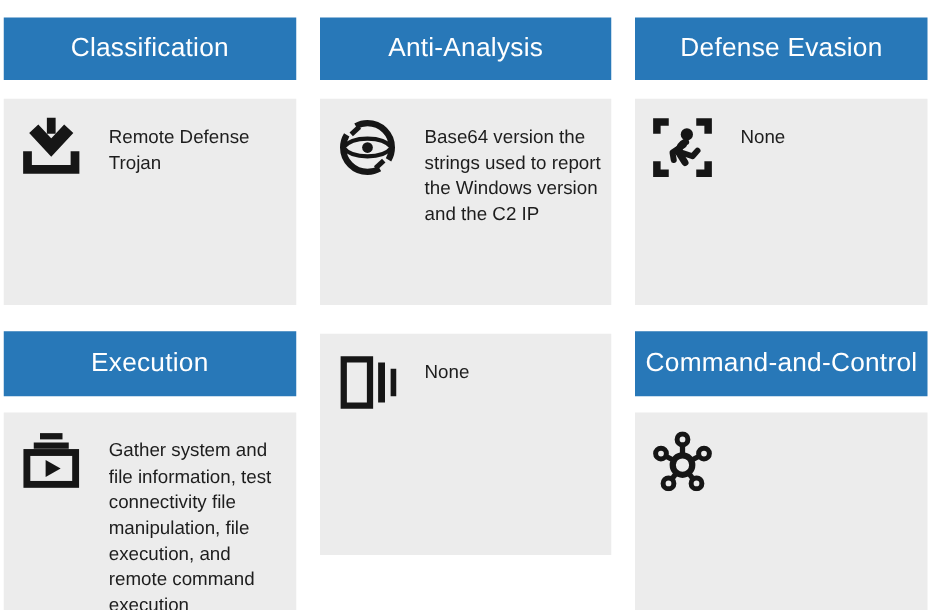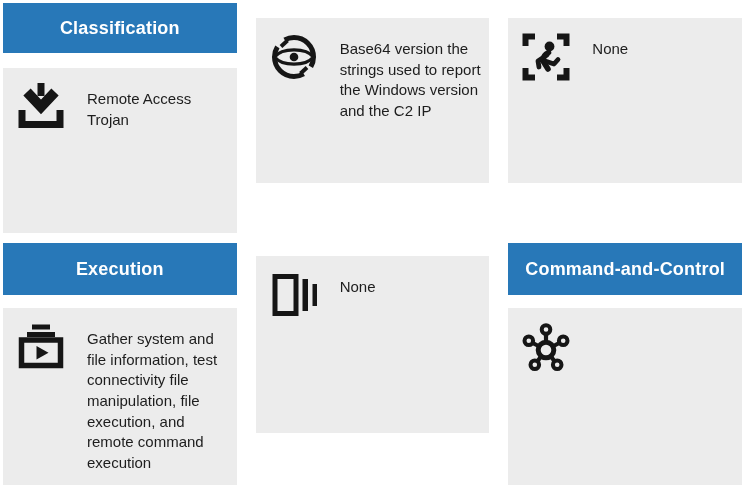--- a/index.html
+++ b/index.html
@@ -23,23 +23,24 @@
   .row{
     display:grid;
     grid-template-columns:repeat(3,1fr);
     column-gap:19px;
   }
   .cell{display:flex;flex-direction:column;}
   .card-header{
     display:flex;align-items:center;justify-content:center;
     background:var(--header_bg);
     color:var(--header_text);
-    font-weight:bold;
-    font-size:18px;
+    font-weight:normal;
+    font-size:21px;
     letter-spacing:.2px;
+    margin-top:11px;
   }
   .h1{height:50px;}
   .h2{height:52px;text-align:right;}
   .card-body{
     background:var(--body_bg);
     display:flex;
     align-items:flex-start;
     padding:12px 8px 12px 13px;
     gap:21px;
   }
@@ -71,40 +72,42 @@
     <div class="cell">
       <div class="card-header h1">Classification</div>
       <div class="card-body b1">
         <span class="icon">
           <svg width="48" height="48" viewBox="0 0 48 48">
             <rect x="20.5" y="0" width="7" height="13" fill="currentColor"></rect>
             <path d="M10 9 L24 24 L38 9" fill="none" stroke="currentColor" stroke-width="10"></path>
             <path d="M5 27 V41.5 H43 V27" fill="none" stroke="currentColor" stroke-width="7"></path>
           </svg>
         </span>
-        <div class="card-text">Remote Access Trojan</div>
+        <div class="card-text">Remote Defense Trojan</div>
       </div>
     </div>
 
     <div class="cell">
+      <div class="card-header h1">Anti-Analysis</div>
       <div class="card-body b1">
         <span class="icon">
           <svg width="48" height="48" viewBox="0 0 48 48">
             <circle cx="24" cy="24" r="19.5" fill="none" stroke="currentColor" stroke-width="5" stroke-dasharray="10.3 10 51.25 10 41"></circle>
             <line x1="11" y1="13.5" x2="17.5" y2="7.5" stroke="currentColor" stroke-width="4"></line>
             <line x1="30.5" y1="40.5" x2="37" y2="34.5" stroke="currentColor" stroke-width="4"></line>
             <path d="M4.5 24 C12 14.5, 36 14.5, 43.5 24 C36 33.5, 12 33.5, 4.5 24 Z" fill="var(--body_bg)" stroke="currentColor" stroke-width="3.4"></path>
             <circle cx="24" cy="24" r="4.3" fill="currentColor"></circle>
           </svg>
         </span>
         <div class="card-text">Base64 version the strings used to report the Windows version and the C2 IP</div>
       </div>
     </div>
 
     <div class="cell">
+      <div class="card-header h1">Defense Evasion</div>
       <div class="card-body b1">
         <span class="icon">
           <svg width="48" height="48" viewBox="0 0 48 48">
             <path d="M3.5 13 V3.5 H13" fill="none" stroke="currentColor" stroke-width="6"></path>
             <path d="M35 3.5 H44.5 V13" fill="none" stroke="currentColor" stroke-width="6"></path>
             <path d="M3.5 35 V44.5 H13" fill="none" stroke="currentColor" stroke-width="6"></path>
             <path d="M44.5 35 V44.5 H35" fill="none" stroke="currentColor" stroke-width="6"></path>
             <circle cx="27.5" cy="13.5" r="4.9" fill="currentColor"></circle>
             <path d="M26.5 19.5 Q21 22 21 28 L26 36" fill="none" stroke="currentColor" stroke-width="5.6" stroke-linecap="round"></path>
             <path d="M25 22 L16 28 L17 34" fill="none" stroke="currentColor" stroke-width="4.8" stroke-linecap="round" stroke-linejoin="round"></path>

